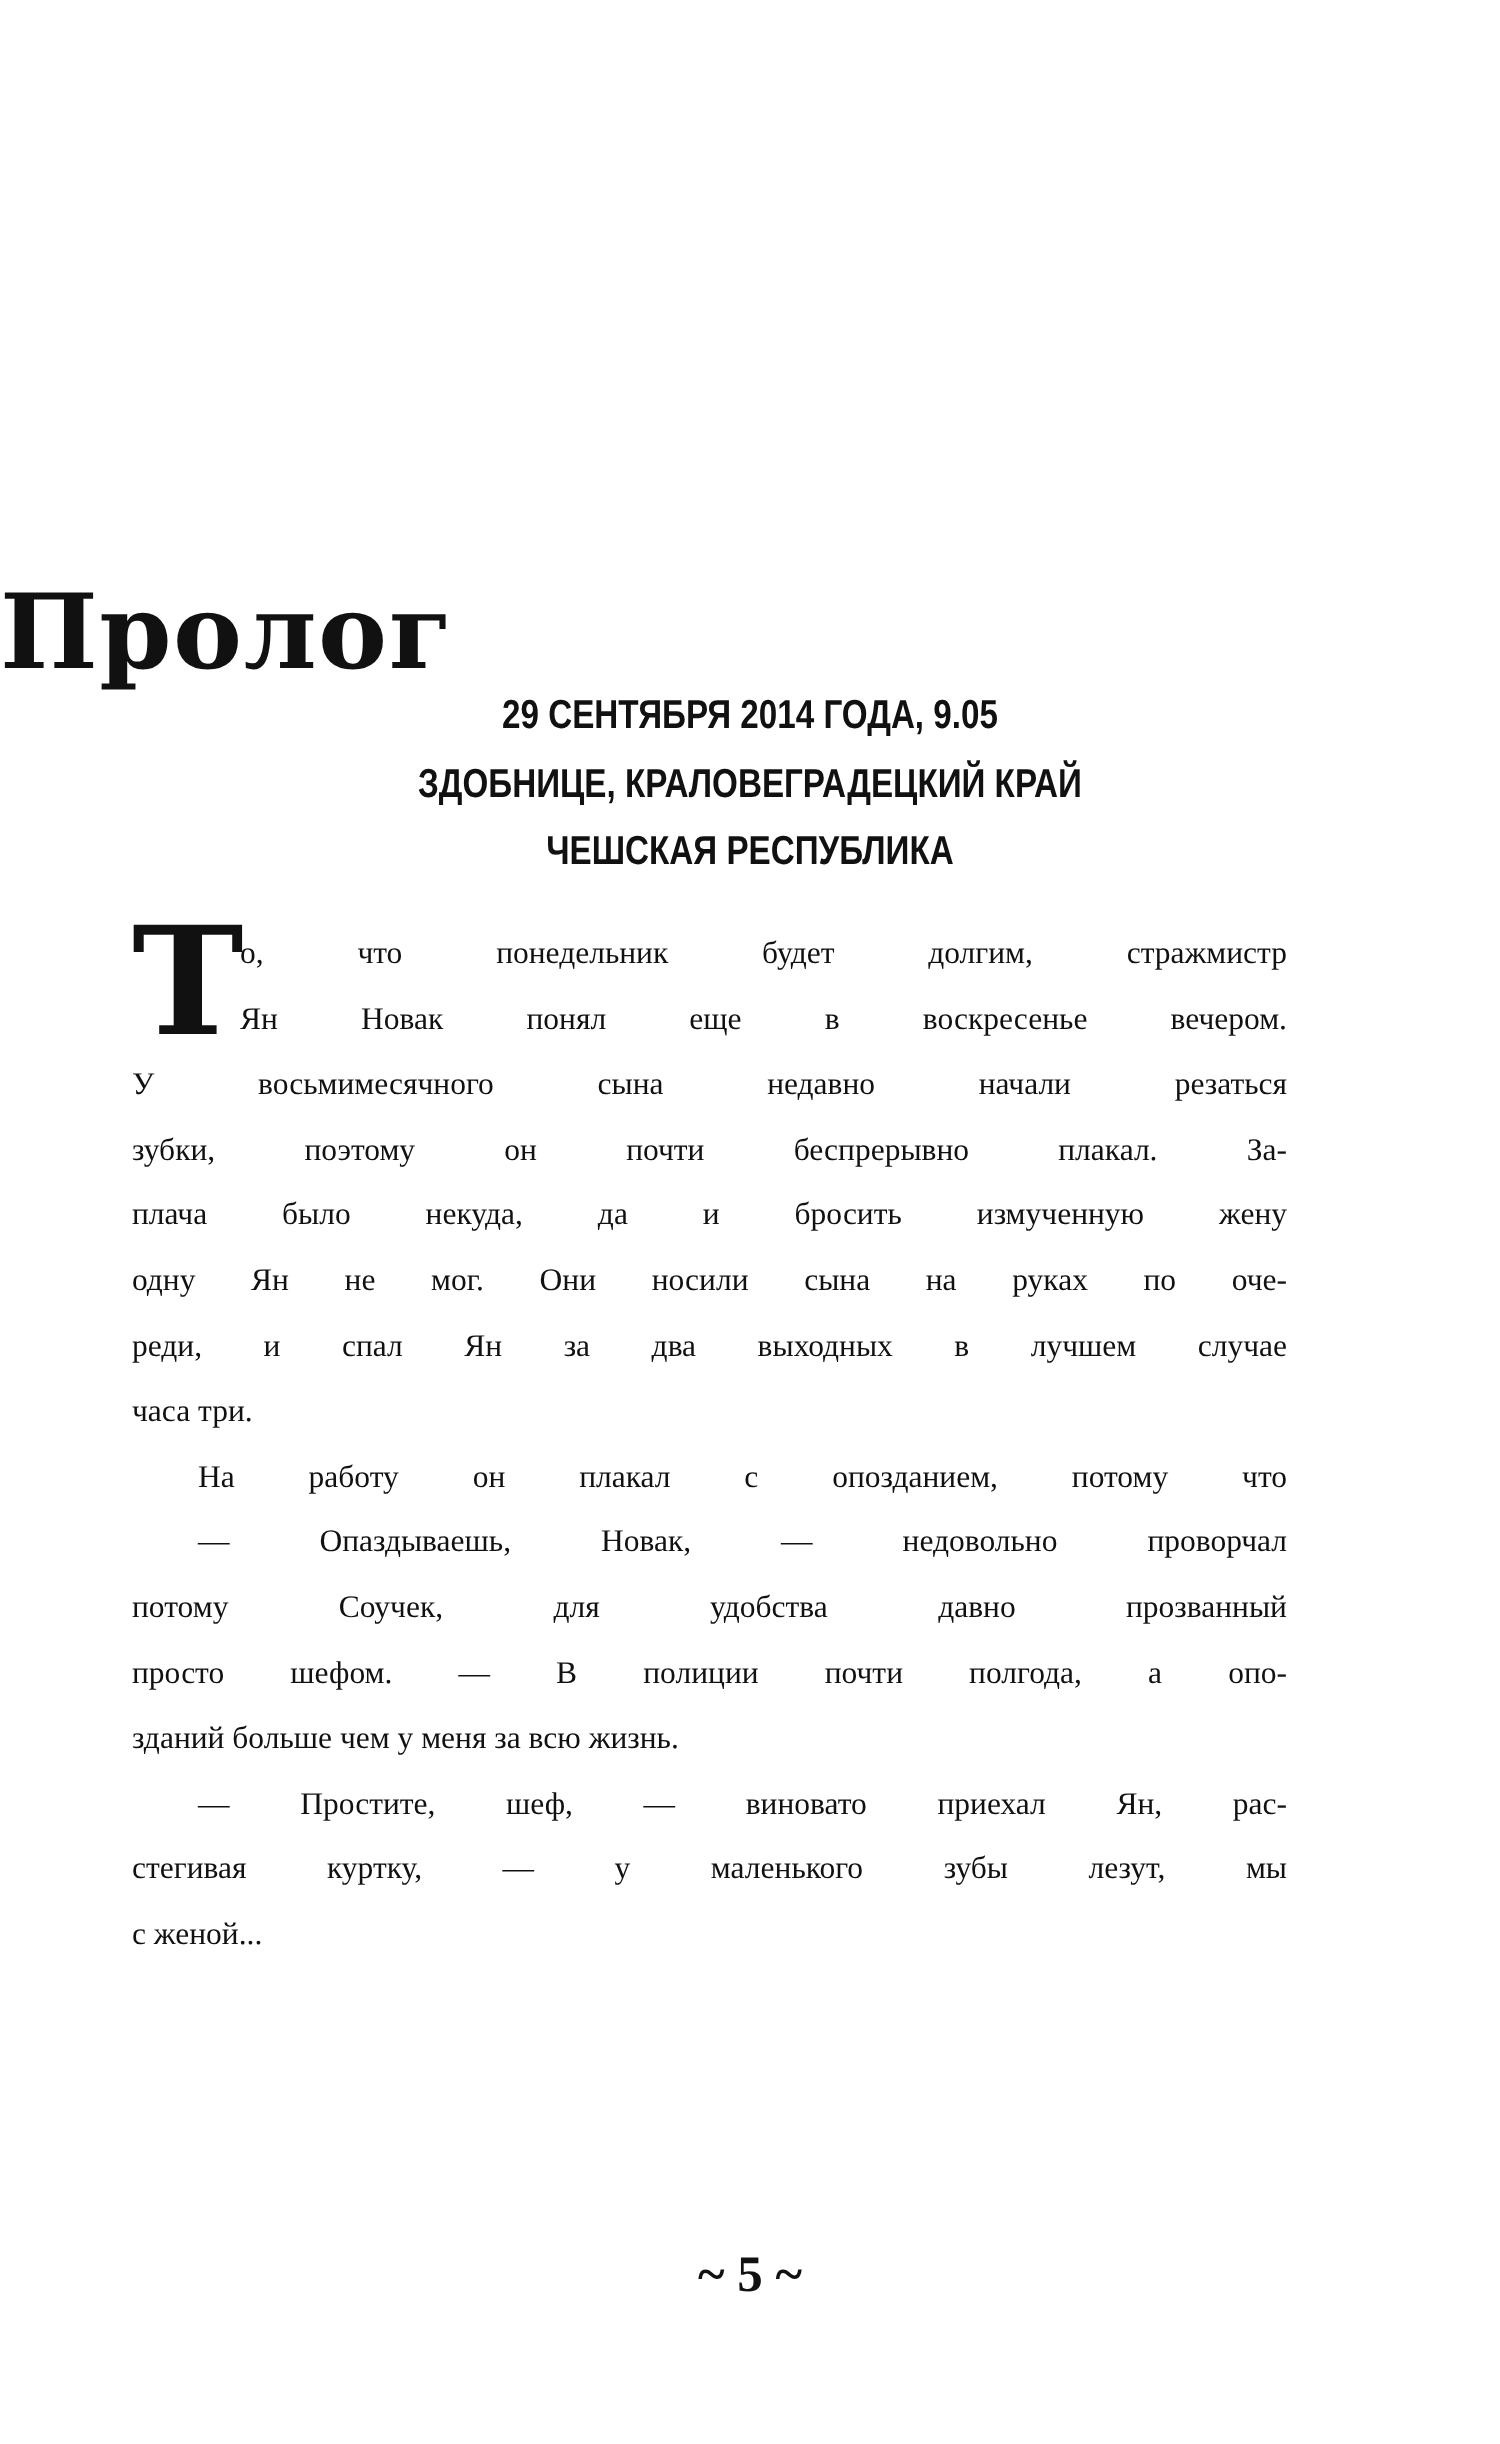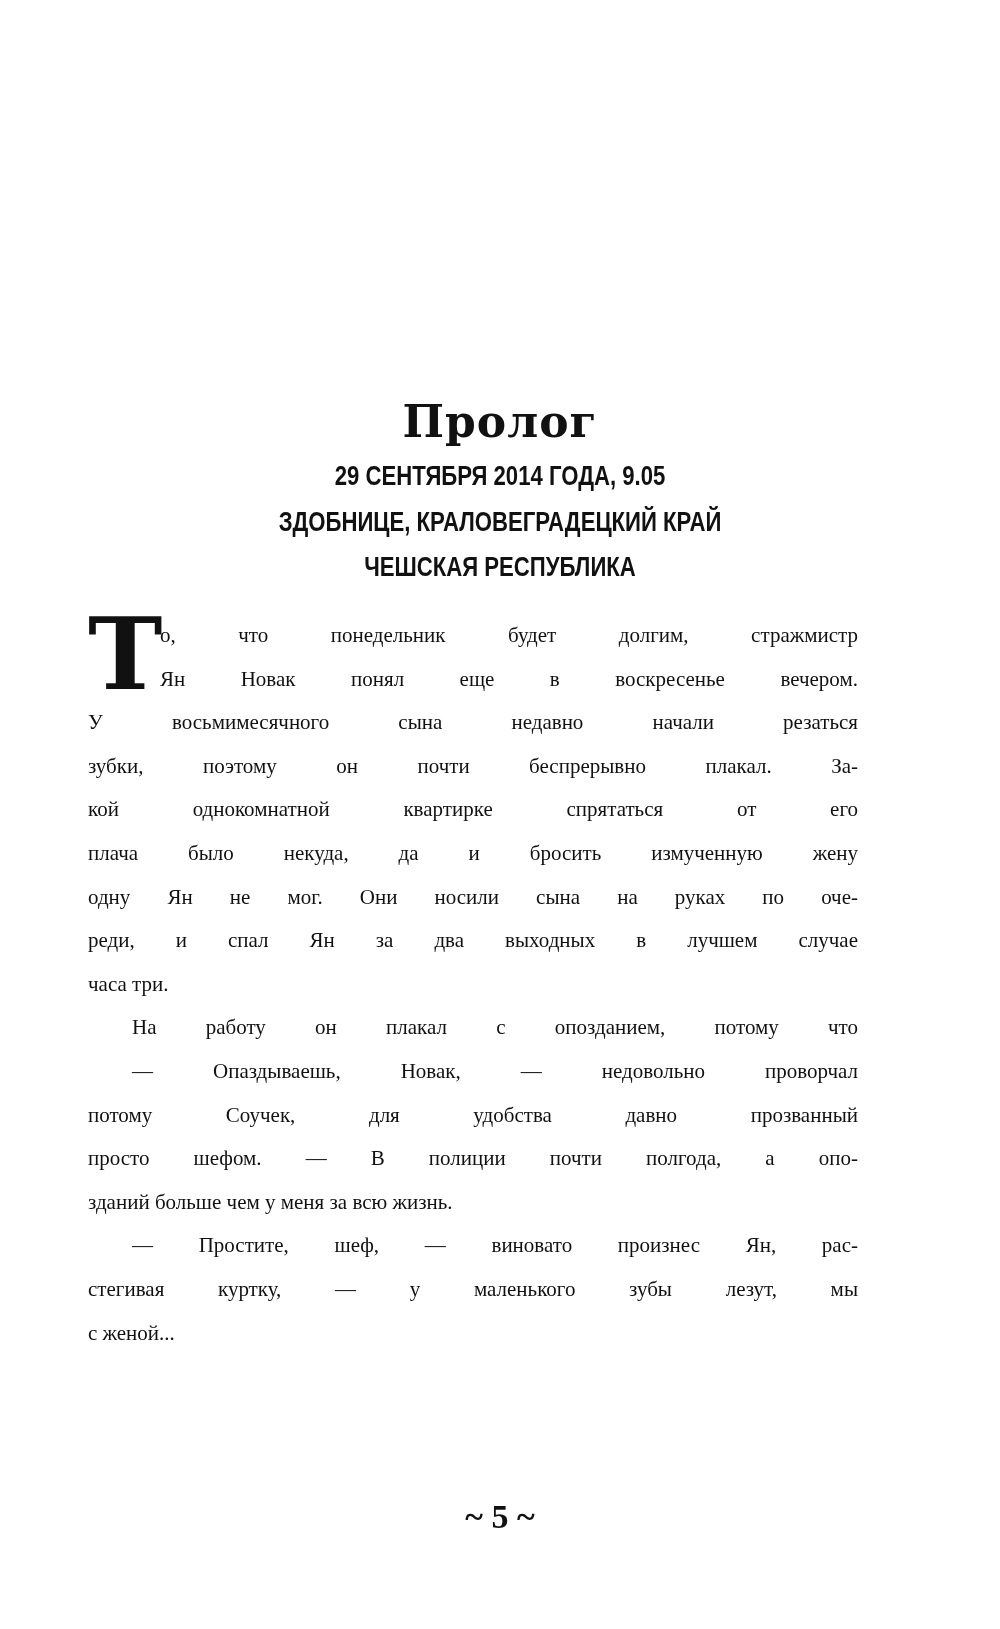--- a/index.html
+++ b/index.html
@@ -1,20 +1,20 @@
 <!DOCTYPE html>
 <html><head>
 <meta charset="utf-8">
 <style>
   html, body { margin:0; padding:0; background:#ffffff; }
   body { width:1000px; height:1629px; position:relative; overflow:hidden; color:#111; }
   .page { position:absolute; left:0; top:0; width:1000px; height:1629px; }
   .title {
-    position:absolute; left:0; width:1000px; top:382px; text-align:center;
-    font-family:"DejaVu Serif", serif; font-weight:bold; font-size:44px; letter-spacing:1px; line-height:80px;
+    position:absolute; left:0; width:1000px; top:382px; text-align:left;
+    font-family:"DejaVu Serif", serif; font-weight:bold; font-size:69px; letter-spacing:1px; line-height:80px;
   }
   .sub {
     position:absolute; left:0; width:1000px; text-align:center;
     font-family:"Liberation Sans", sans-serif; font-weight:bold; font-size:27px;
     transform:scaleX(0.82); transform-origin:center; line-height:40px;
   }
   .body-text {
     position:absolute; left:88px; top:614px; width:770px;
     font-family:"Liberation Serif", serif; font-size:21px; line-height:43.6px;
     text-align:justify;
@@ -41,29 +41,28 @@
   <div class="sub" style="top:502px">ЗДОБНИЦЕ, КРАЛОВЕГРАДЕЦКИЙ КРАЙ</div>
   <div class="sub" style="top:547px">ЧЕШСКАЯ РЕСПУБЛИКА</div>
 
   <div class="dropcap">Т</div>
 
   <div class="body-text">
     <span class="line dropcap-line">о, что понедельник будет долгим, стражмистр</span>
     <span class="line dropcap-line">Ян Новак понял еще в воскресенье вечером.</span>
     <span class="line">У восьмимесячного сына недавно начали резаться</span>
     <span class="line">зубки, поэтому он почти беспрерывно плакал. За-</span>
-    <span class="line">кой однокомнатной квартирке спрятаться от его</span>
     <span class="line">плача было некуда, да и бросить измученную жену</span>
     <span class="line">одну Ян не мог. Они носили сына на руках по оче-</span>
     <span class="line">реди, и спал Ян за два выходных в лучшем случае</span>
     <span class="line last">часа три.</span>
     <span class="line indent">На работу он плакал с опозданием, потому что</span>
     <span class="line indent">— Опаздываешь, Новак, — недовольно проворчал</span>
     <span class="line">потому Соучек, для удобства давно прозванный</span>
     <span class="line">просто шефом. — В полиции почти полгода, а опо-</span>
     <span class="line last">зданий больше чем у меня за всю жизнь.</span>
-    <span class="line indent">— Простите, шеф, — виновато произнес Ян, рас-</span>
+    <span class="line indent">— Простите, шеф, — виновато приехал Ян, рас-</span>
     <span class="line">стегивая куртку, — у маленького зубы лезут, мы</span>
     <span class="line last">с женой...</span>
   </div>
 
   <div class="pagenum">~ 5 ~</div>
 </div>
 
 </body></html>

